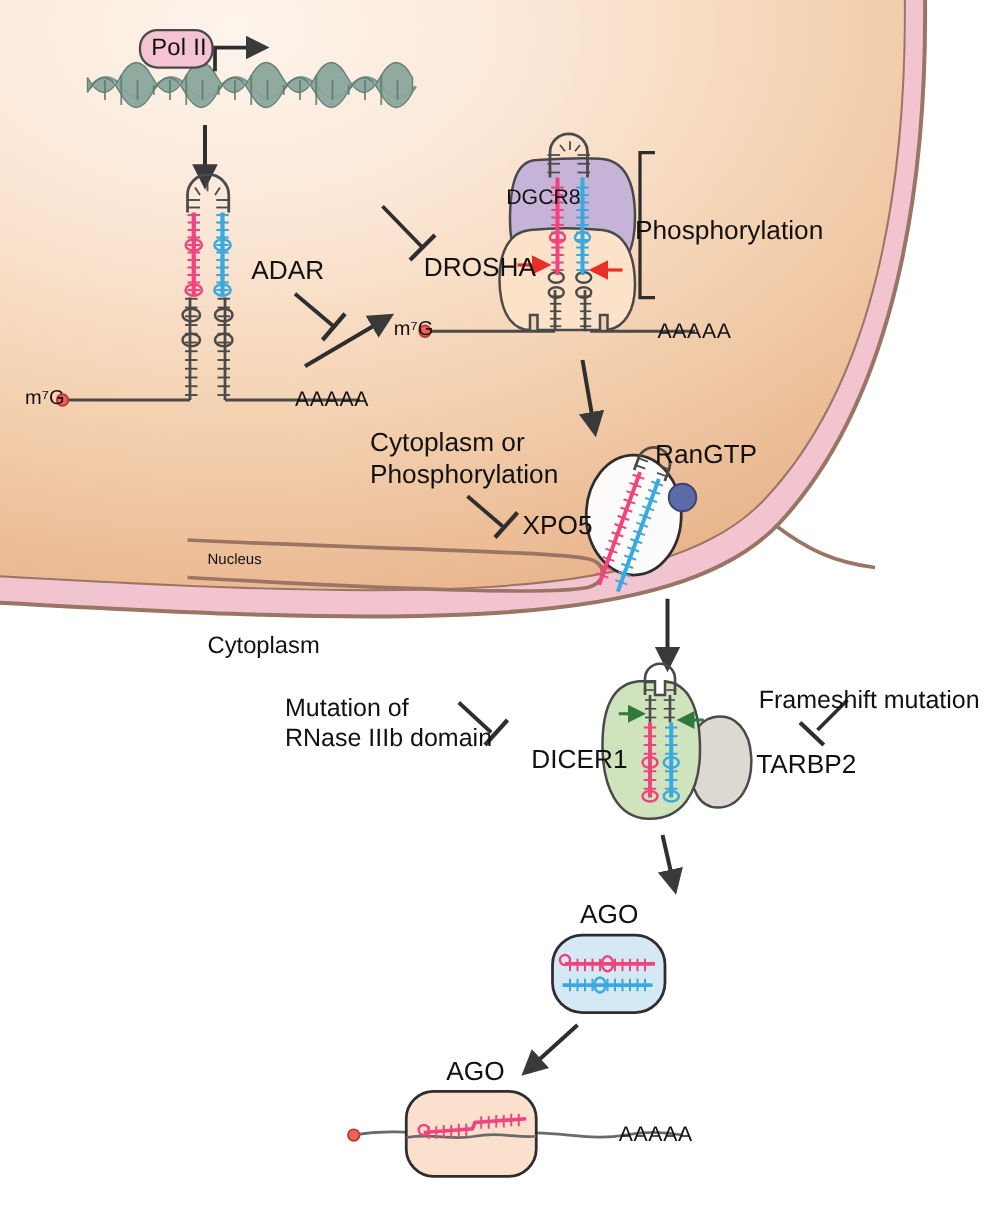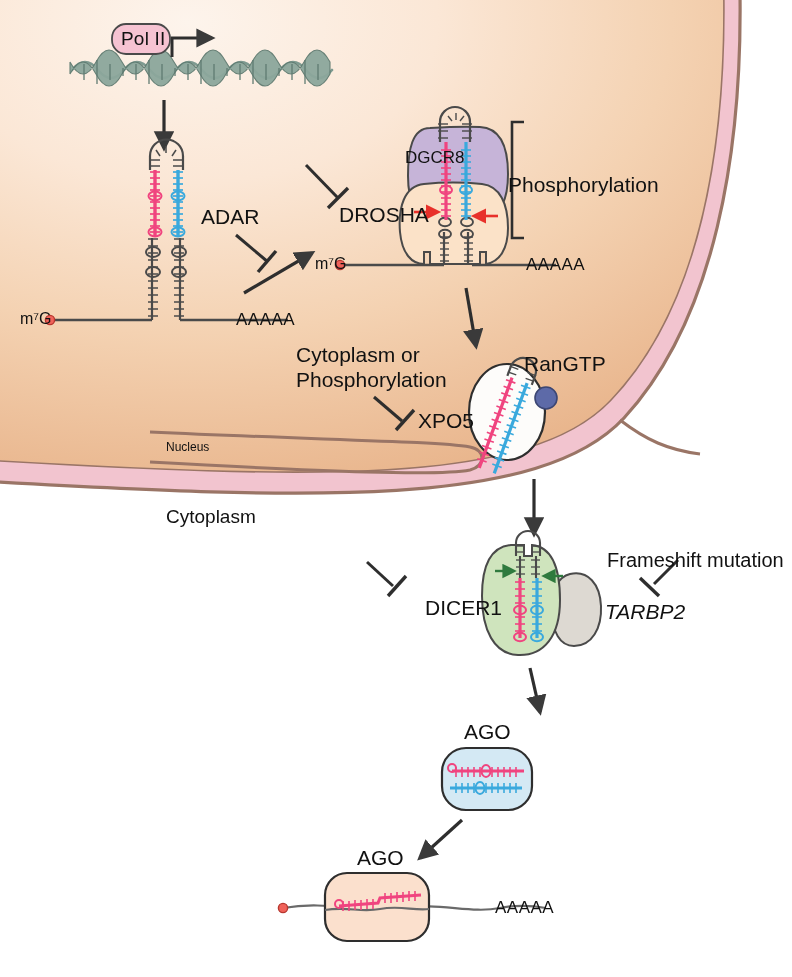--- a/index.html
+++ b/index.html
@@ -490,26 +490,28 @@
 Phosphorylation</div>
 
 <div class="lbl" style="left:418px; top:409px; font-size:21px;">XPO5</div>
 
 <div class="lbl" style="left:524px; top:352px; font-size:21px;">RanGTP</div>
 
 <div class="lbl" style="left:166px; top:440px; font-size:12px;">Nucleus</div>
 
 <div class="lbl" style="left:166px; top:506px; font-size:19px;">Cytoplasm</div>
 
+<div class="lbl" style="left:228px; top:556px; font-size:20px;">Mutation of
+RNase IIIb domain</div>
 
 <div class="lbl" style="left:425px; top:596px; font-size:21px;">DICER1</div>
 
 <div class="lbl" style="left:607px; top:527px; font-size:20px;margin-top:22px;">Frameshift mutation</div>
 
-<div class="lbl" style="left:605px; top:600px; font-size:21px;font-style:italic;">TARBP2</div>
+<div class="lbl" style="left:605px; top:600px; font-size:21px;">TARBP2</div>
 
 <div class="lbl" style="left:464px; top:720px; font-size:21px;">AGO</div>
 
 <div class="lbl" style="left:357px; top:846px; font-size:21px;">AGO</div>
 
 
 <div class="lbl" style="left:20px; top:310px; font-size:16px;">m⁷G</div>
 
 <div class="lbl" style="left:236px; top:310px; font-size:17px; letter-spacing:0.5px;">AAAAA</div>
 

